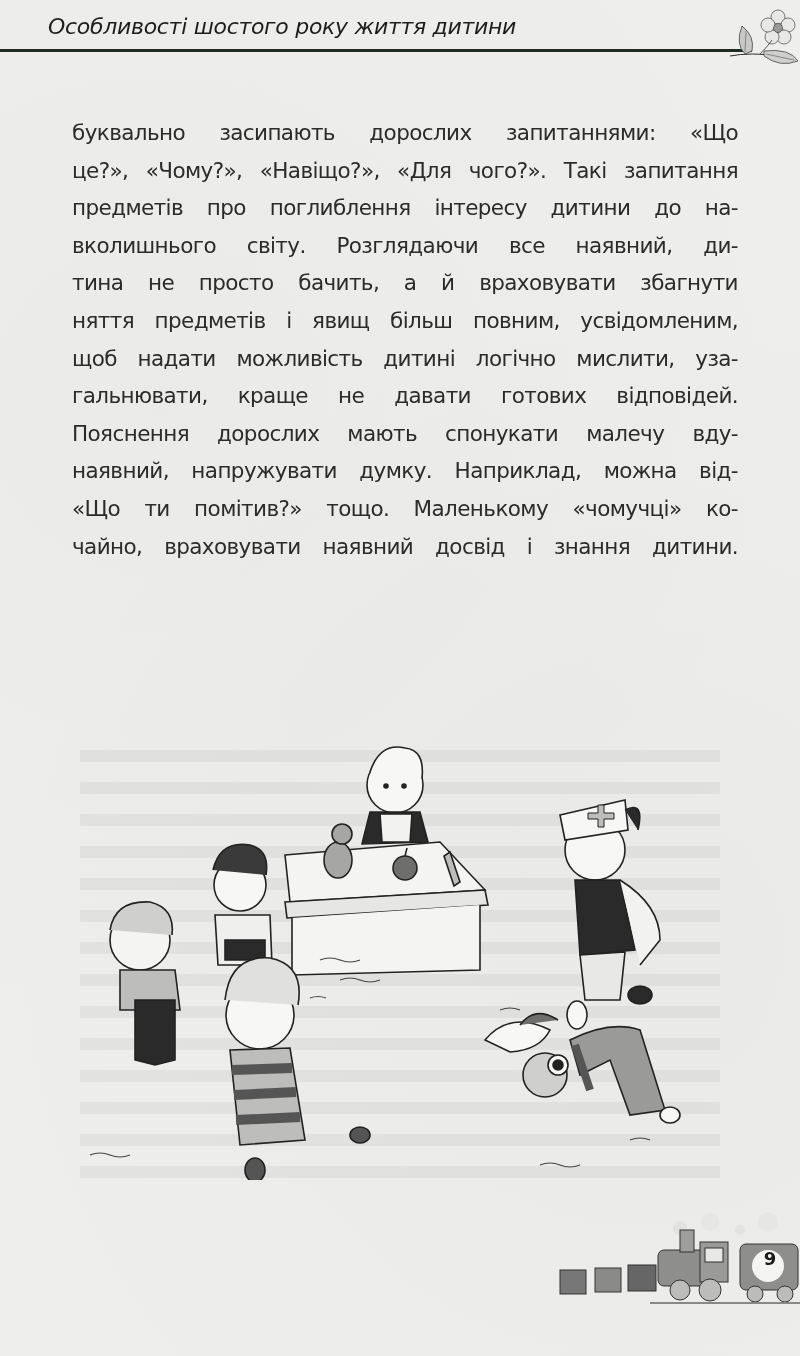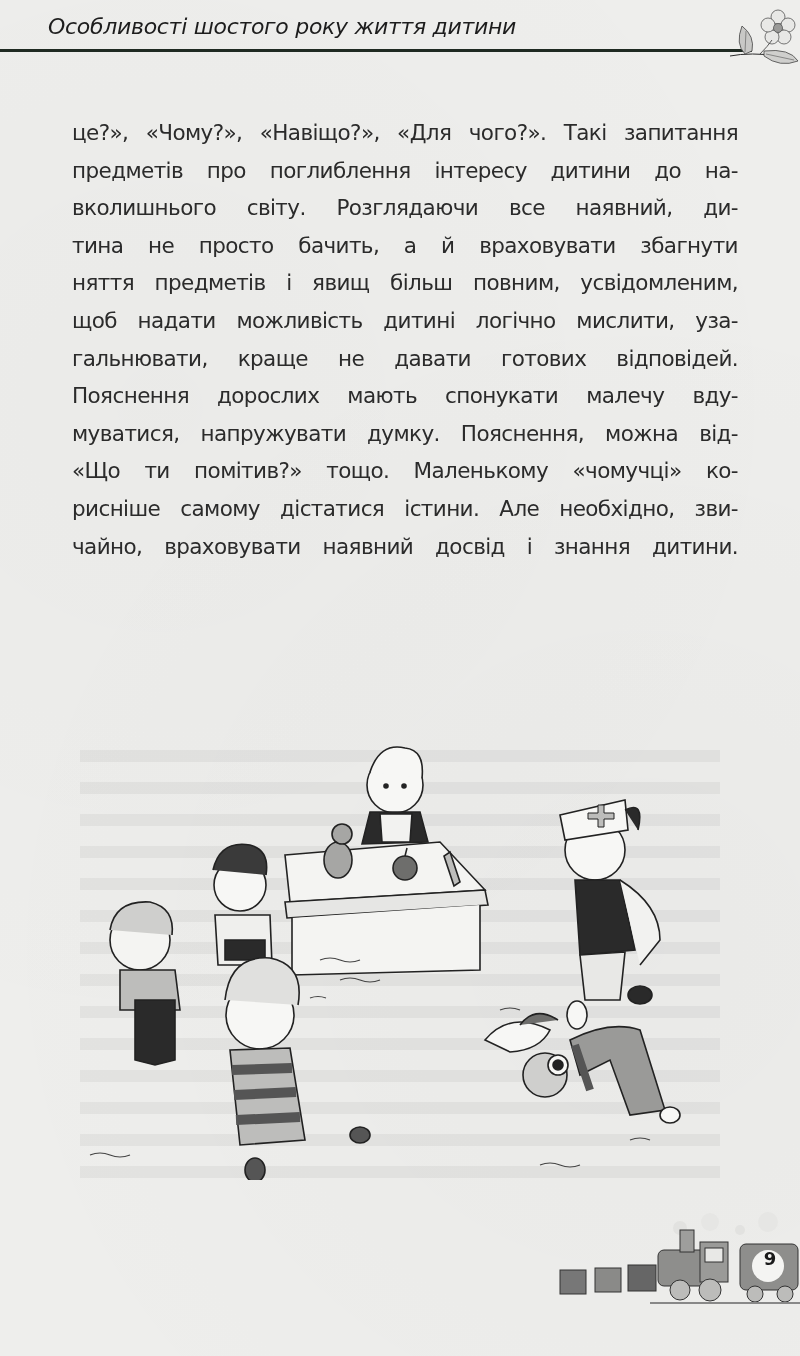--- a/index.html
+++ b/index.html
@@ -127,31 +127,31 @@
     <circle cx="10" cy="-3" r="7"></circle>
     <circle cx="6" cy="9" r="7"></circle>
     <circle cx="-6" cy="9" r="7"></circle>
     <circle cx="-10" cy="-3" r="7"></circle>
     <circle cx="0" cy="0" r="4.5" fill="#9a9a98"></circle>
   </g>
   <path d="M40 48 Q48 40 52 34" stroke="#333" stroke-width="0.8" fill="none"></path>
 </svg>
 
 <div class="body-text">
+  <span class="line">буквально засипають дорослих запитаннями: «Що</span>
   <span class="line">це?», «Чому?», «Навіщо?», «Для чого?». Такі запитання</span>
   <span class="line">предметів про поглиблення інтересу дитини до на-</span>
   <span class="line">вколишнього світу. Розглядаючи все наявний, ди-</span>
   <span class="line">тина не просто бачить, а й враховувати збагнути</span>
   <span class="line">няття предметів і явищ більш повним, усвідомленим,</span>
   <span class="line">щоб надати можливість дитині логічно мислити, уза-</span>
   <span class="line">гальнювати, краще не давати готових відповідей.</span>
   <span class="line">Пояснення дорослих мають спонукати малечу вду-</span>
-  <span class="line">муватися, напружувати думку. Пояснення, можна від-</span>
+  <span class="line">наявний, напружувати думку. Наприклад, можна від-</span>
   <span class="line">«Що ти помітив?» тощо. Маленькому «чомучці» ко-</span>
-  <span class="line">рисніше самому дістатися істини. Але необхідно, зви-</span>
   <span class="line">чайно, враховувати наявний досвід і знання дитини.</span>
 </div>
 
 <div class="ghost-lines">
   <div></div>
     <div></div>
     <div></div>
     <div></div>
     <div></div>
     <div></div>

